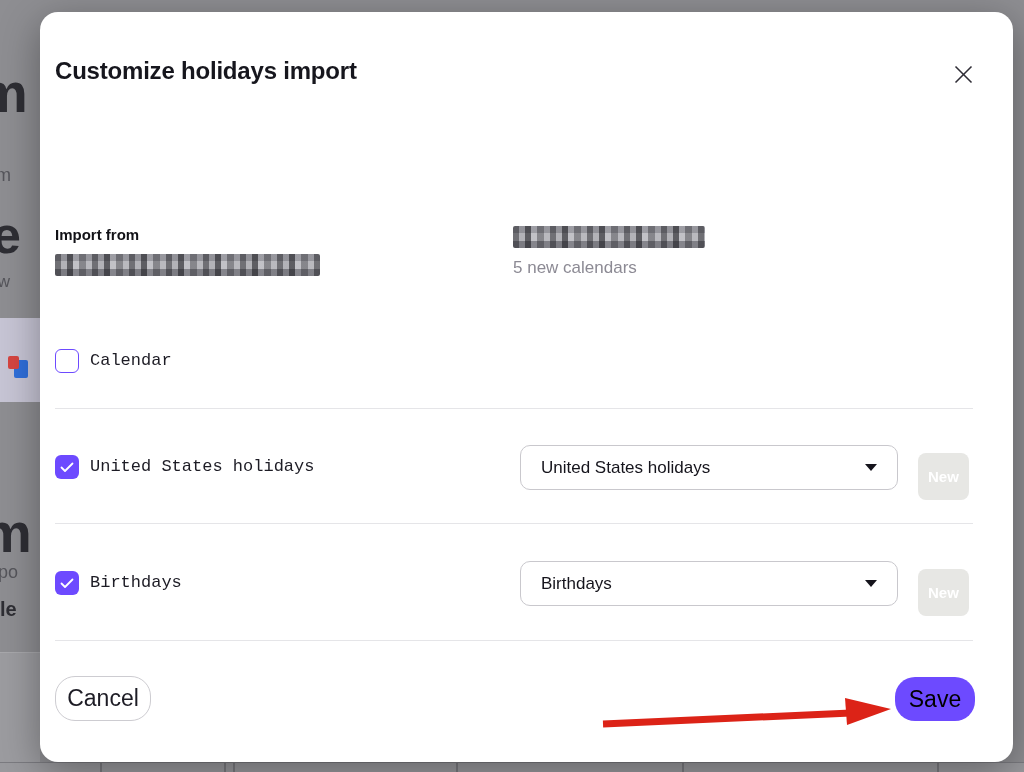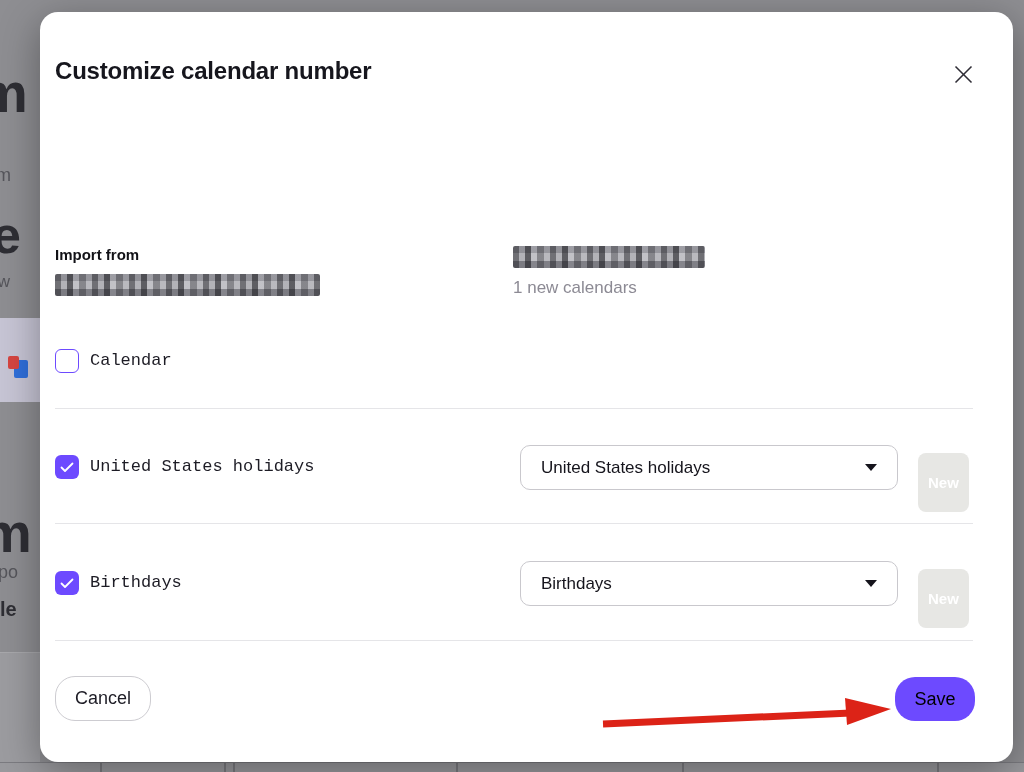--- a/index.html
+++ b/index.html
@@ -35,21 +35,21 @@
   }
   .dialog-title {
     position:absolute; left:15px; top:45px;
     font-size:24px; font-weight:700; color:#16161d; letter-spacing:-0.2px;
   }
   .dialog-desc {
     position:absolute; left:15px; top:102px; width:912px;
     font-size:17px; line-height:27px; color:#201f28;
   }
 
-  .cols { position:absolute; left:15px; top:214px; width:942px; display:flex;margin-top:20px; }
+  .cols { position:absolute; left:15px; top:214px; width:942px; display:flex; }
   .col1 { width:458px; }
   .col2 { flex:1; }
   .col-label { font-size:15px; font-weight:700; color:#121217; line-height:18px; margin-bottom:10px; }
   .redacted {
     height:22px; margin-bottom:10px; border-radius:2px;
     background-image:
       repeating-linear-gradient(90deg, rgba(20,20,25,0.50) 0 6px, rgba(20,20,25,0.14) 6px 12px, rgba(20,20,25,0.60) 12px 18px, rgba(20,20,25,0.06) 18px 24px, rgba(20,20,25,0.38) 24px 31px, rgba(20,20,25,0.10) 31px 37px),
       repeating-linear-gradient(0deg, rgba(120,120,128,0.85) 0 7px, rgba(195,195,201,0.85) 7px 15px, rgba(150,150,158,0.85) 15px 22px);
   }
   .redacted.w1 { width:265px; }
@@ -71,26 +71,26 @@
     border:1px solid #c9c8cd; border-radius:10px; background:#fff;
     display:flex; align-items:center; justify-content:space-between;
     padding:0 20px; font-size:17px; color:#15141c; cursor:pointer;
   }
   .caret {
     width:0; height:0;
     border-left:6px solid transparent; border-right:6px solid transparent;
     border-top:7px solid #15141c;
   }
   .new-badge {
-    position:absolute; left:878px; padding:21px 10px; border-radius:8px;
+    position:absolute; left:878px; padding:15px 10px; border-radius:8px;
     background:#e7e7e4; color:#ffffff; font-size:15px; font-weight:700;
   }
 
   .btn {
-    position:absolute; border-radius:20px; font-size:18px; cursor:pointer;
+    position:absolute; border-radius:20px; font-size:23px; cursor:pointer;
     display:flex; align-items:center; justify-content:center;
     font-family:"Liberation Sans", sans-serif;
   }
   .btn-cancel { left:15px; top:664px; width:96px; height:45px; background:#fff; border:1px solid #cdccd1; color:#1d1c25; }
   .btn-save   { left:855px; top:665px; width:80px; height:44px; background:#6d4aff; border:none; color:#000000; }
 
   .arrow-annot { position:absolute; left:555px; top:680px; width:310px; height:45px; pointer-events:none; }
 </style>
 </head>
 <body>
@@ -126,31 +126,31 @@
 
 <div class="modal">
 
   <button class="close-btn" aria-label="Close">
     <svg width="19" height="19" viewBox="0 0 19 19">
       <line x1="1.5" y1="1.5" x2="17.5" y2="17.5" stroke="#2f2d36" stroke-width="1.6"></line>
       <line x1="17.5" y1="1.5" x2="1.5" y2="17.5" stroke="#2f2d36" stroke-width="1.6"></line>
     </svg>
   </button>
 
-  <h1 class="dialog-title">Customize calendar number</h1>
+  <h1 class="dialog-title">Customize holidays import</h1>
 
 
   <div class="cols">
     <div class="col1">
       <div class="col-label">Import from</div>
       <div class="redacted w1"></div>
     </div>
     <div class="col2">
       <div class="redacted w2"></div>
-      <div class="col-summary">1 new calendars</div>
+      <div class="col-summary">5 new calendars</div>
     </div>
   </div>
 
   <div class="checkbox" style="top:337px;"></div>
   <div class="row-label" style="top:337px;">Calendar</div>
 
   <div class="divider" style="top:396px;"></div>
 
   <div class="checkbox checked" style="top:443px;">
     <svg width="14" height="11" viewBox="0 0 14 11">

